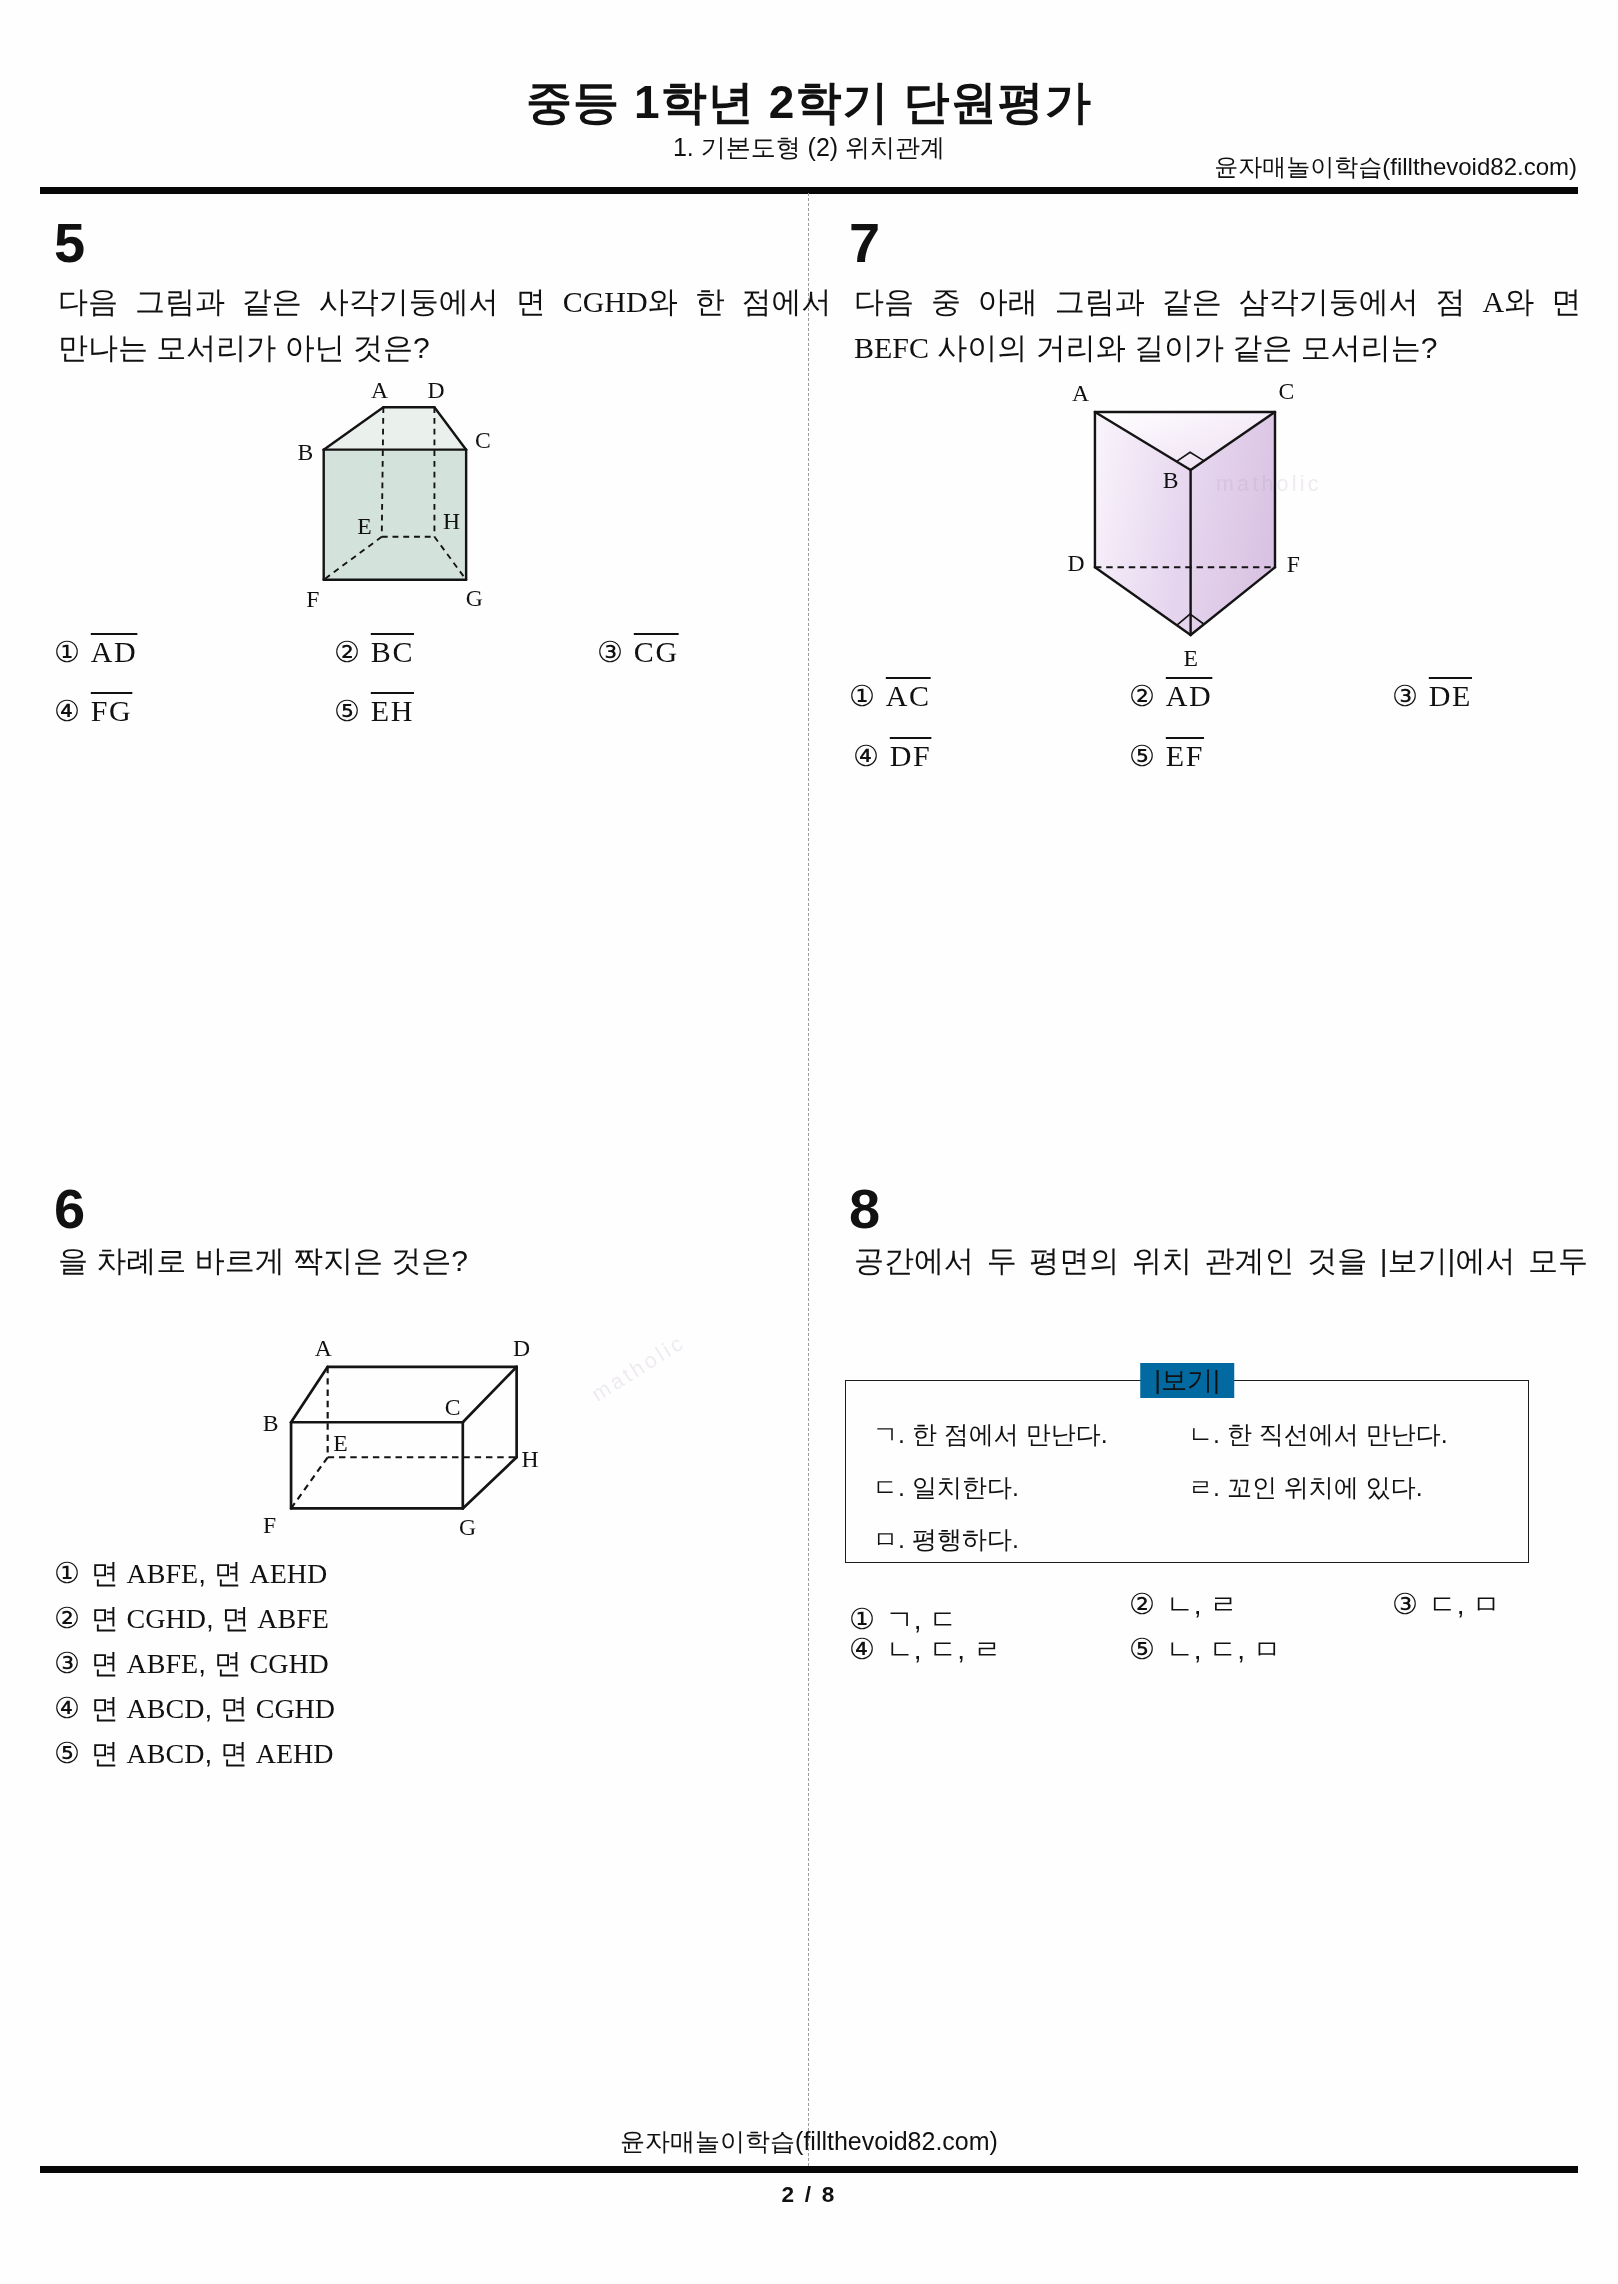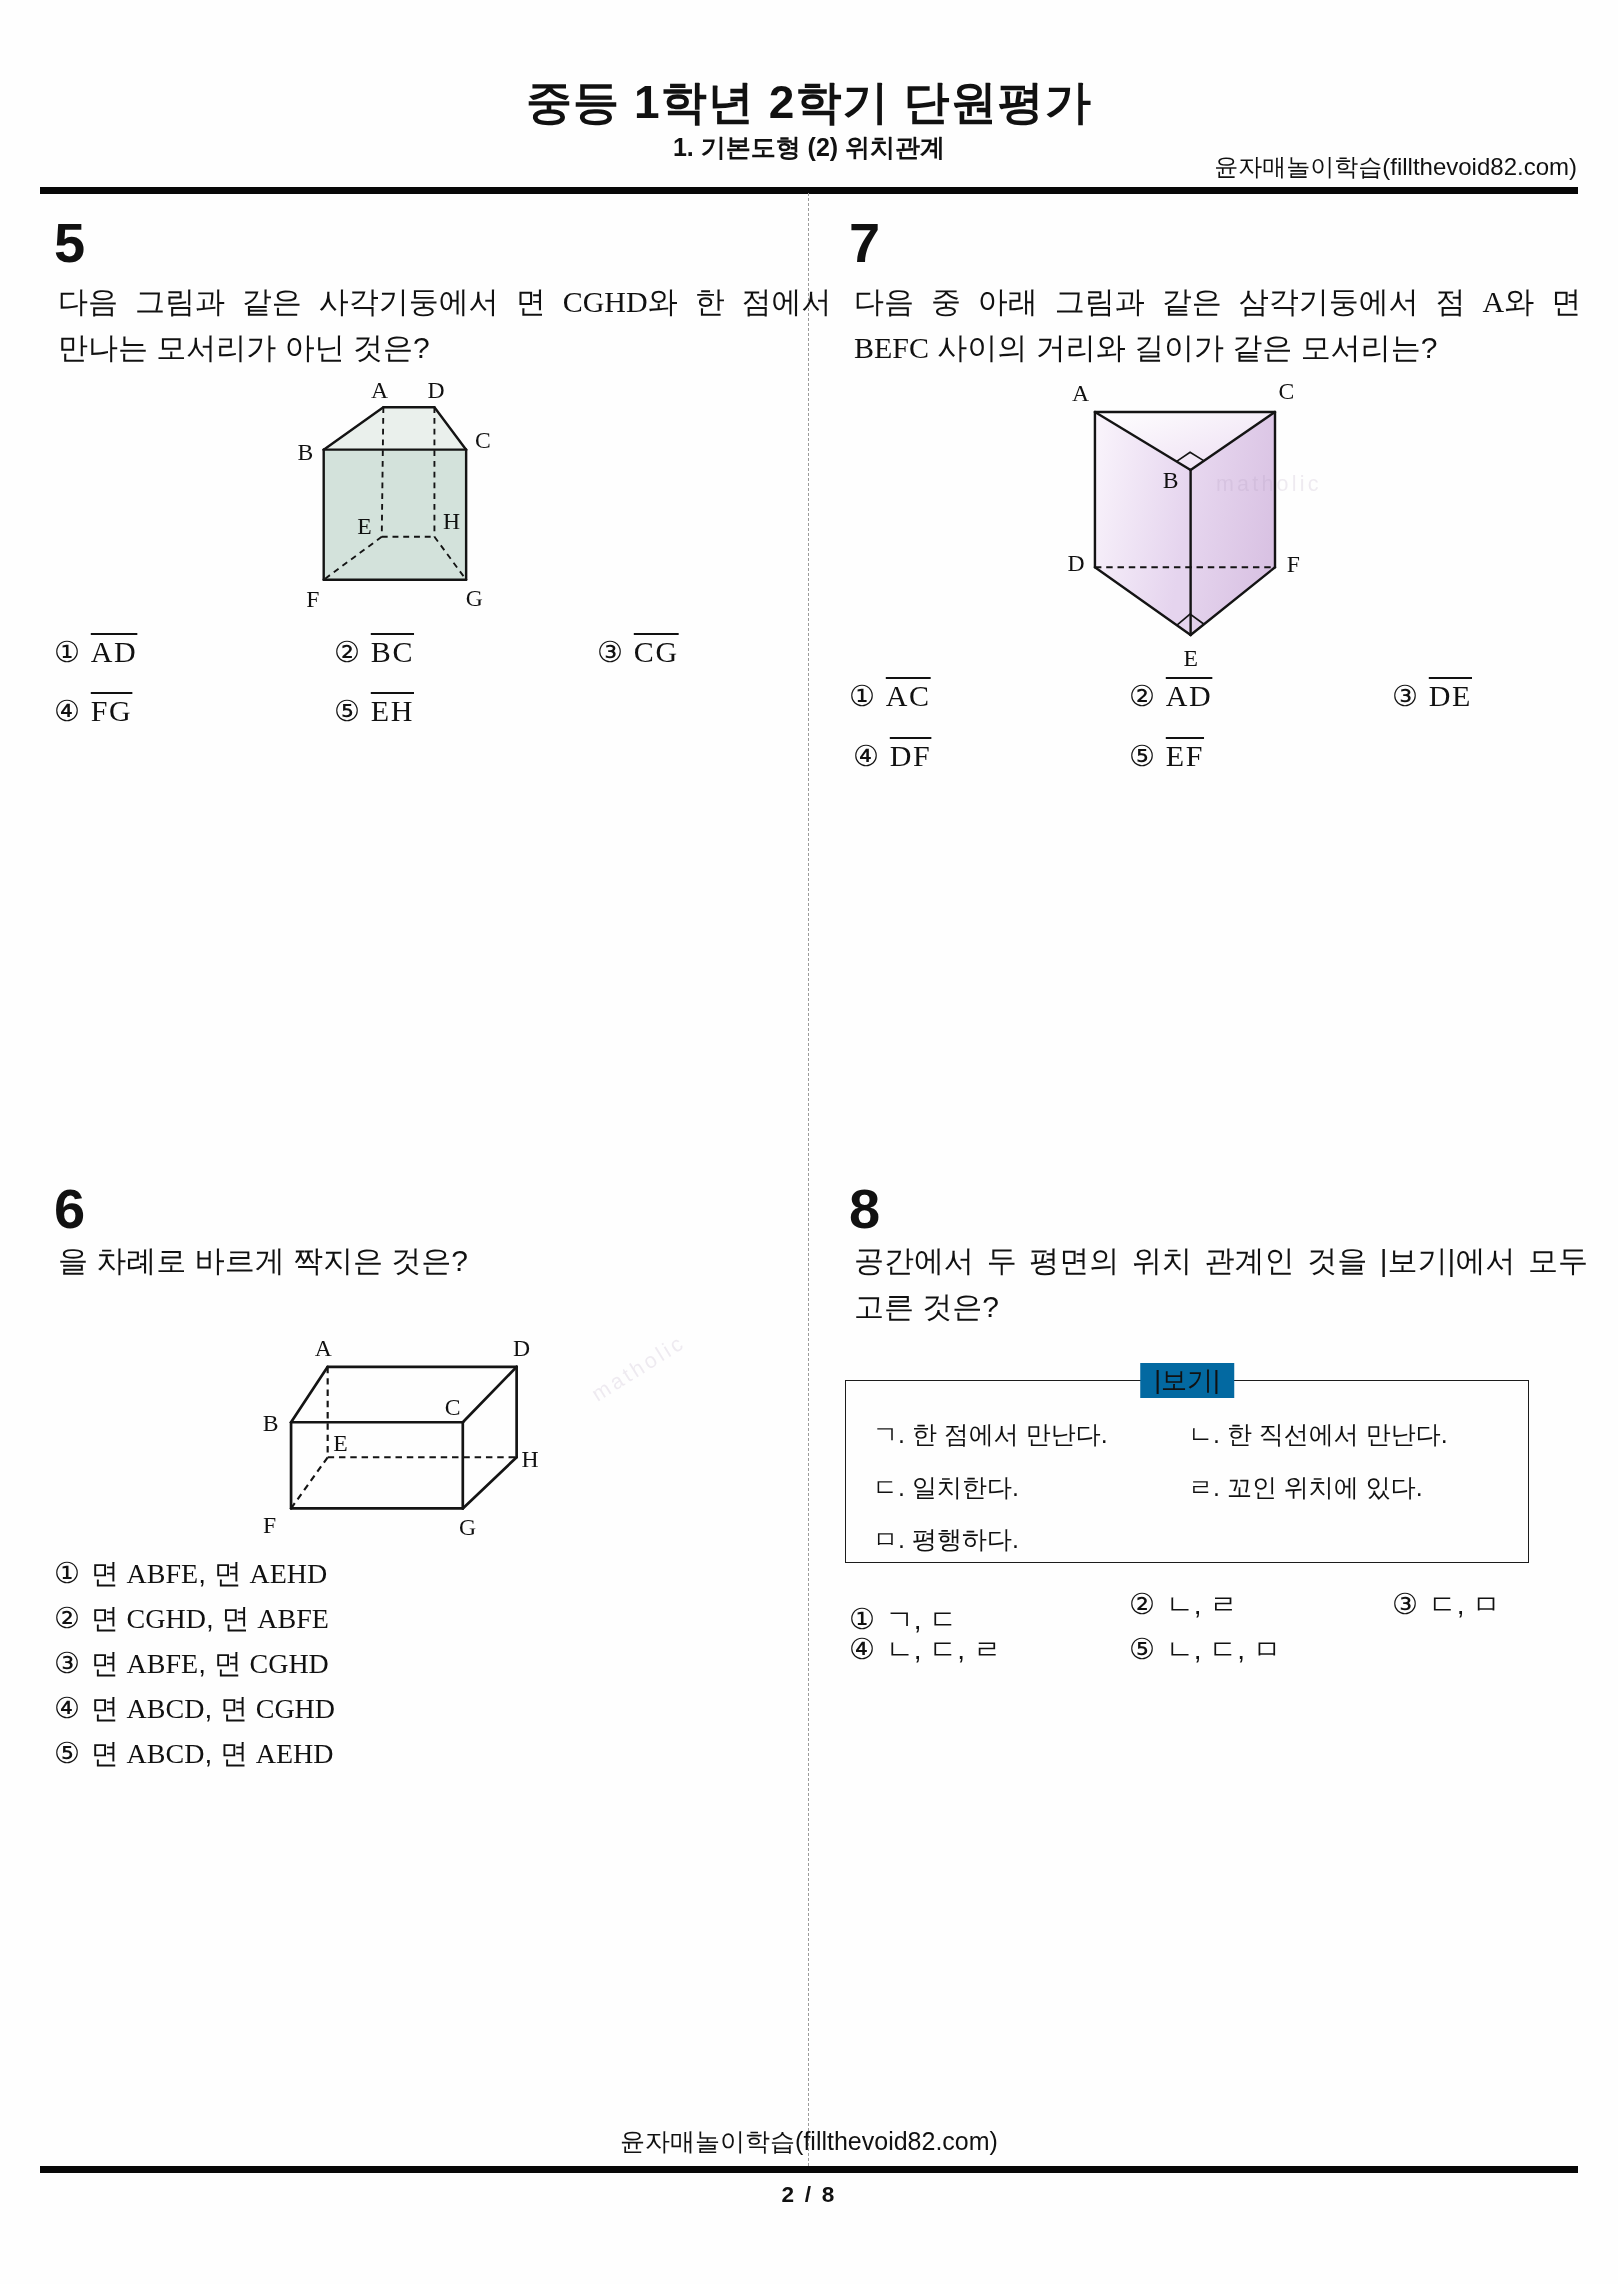--- a/index.html
+++ b/index.html
@@ -4,21 +4,21 @@
 <style>
   html,body{margin:0;padding:0;background:#ffffff;}
   body{font-family:"Liberation Sans","DejaVu Sans",sans-serif;color:#111;}
   #page{position:relative;width:1618px;height:2284px;background:#fefefe;overflow:hidden;}
 
   .abs{position:absolute;}
   .center{left:0;width:1618px;text-align:center;}
 
   
   .doc-title{top:72px;font-size:46px;font-weight:700;letter-spacing:1.1px;}
-  .doc-subtitle{top:131px;font-size:25px;font-weight:700;}
+  .doc-subtitle{top:131px;font-size:25px;font-weight:400;}
   .site-top{top:151px;right:41px;font-size:24px;font-weight:500;}
   .rule{left:40px;width:1538px;height:6.5px;background:#070707;}
   .rule-top{top:187px;}
   .rule-bottom{top:2166px;}
   .col-divider{left:808px;top:193px;height:1973px;width:0;border-left:1.6px dashed #9a9a9a;}
 
   
   .qnum{font-size:56px;font-weight:700;line-height:1;}
   .prompt{font-size:30px;line-height:46px;white-space:nowrap;}
   .pline{height:46px;}
@@ -206,21 +206,20 @@
 
   <div class="q6opt" style="top:1551px;"><span class="cnum">①</span><span><span>면 </span><span class="serif">ABFE</span><span>, 면 </span><span class="serif">AEHD</span></span></div>
   <div class="q6opt" style="top:1596px;"><span class="cnum">②</span><span><span>면 </span><span class="serif">CGHD</span><span>, 면 </span><span class="serif">ABFE</span></span></div>
   <div class="q6opt" style="top:1641px;"><span class="cnum">③</span><span><span>면 </span><span class="serif">ABFE</span><span>, 면 </span><span class="serif">CGHD</span></span></div>
   <div class="q6opt" style="top:1686px;"><span class="cnum">④</span><span><span>면 </span><span class="serif">ABCD</span><span>, 면 </span><span class="serif">CGHD</span></span></div>
   <div class="q6opt" style="top:1731px;"><span class="cnum">⑤</span><span><span>면 </span><span class="serif">ABCD</span><span>, 면 </span><span class="serif">AEHD</span></span></div>
 
   <div class="abs qnum" style="left:849px;top:1181px;">8</div>
   <div class="abs prompt" style="left:854px;top:1238px;">
     <div class="pline ws2"><span>공간에서 두 평면의 위치 관계인 것을 |보기|에서 모두</span></div>
-    <div class="pline"><span>고른 것은?</span></div>
   </div>
 
   <div class="abs bogi">
     <span class="bogi-title">|보기|</span>
     <div class="bogi-item" style="left:27px;top:34px;"><span>ㄱ.</span> <span>한 점에서 만난다.</span></div>
     <div class="bogi-item" style="left:342px;top:34px;"><span>ㄴ.</span> <span>한 직선에서 만난다.</span></div>
     <div class="bogi-item" style="left:27px;top:87px;"><span>ㄷ.</span> <span>일치한다.</span></div>
     <div class="bogi-item" style="left:342px;top:87px;"><span>ㄹ.</span> <span>꼬인 위치에 있다.</span></div>
     <div class="bogi-item" style="left:27px;top:139px;"><span>ㅁ.</span> <span>평행하다.</span></div>
   </div>

